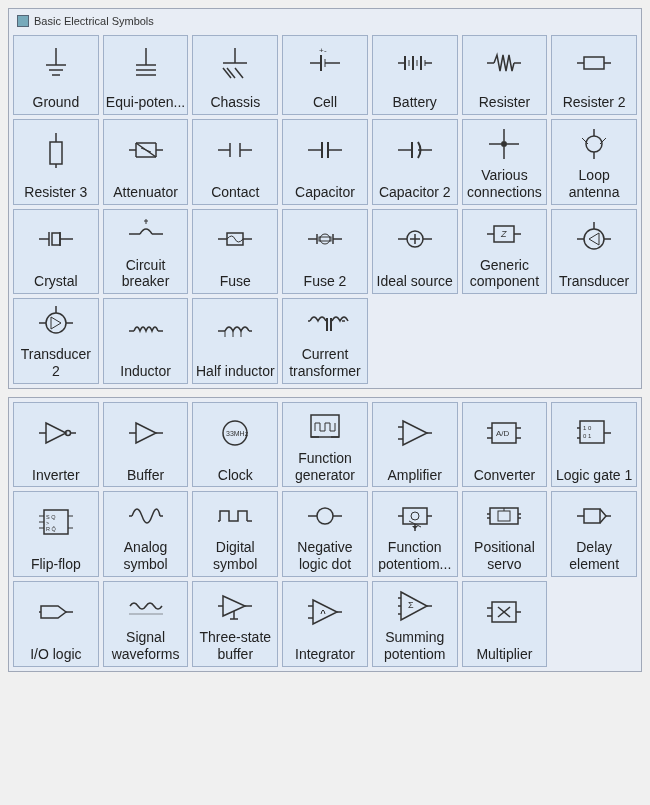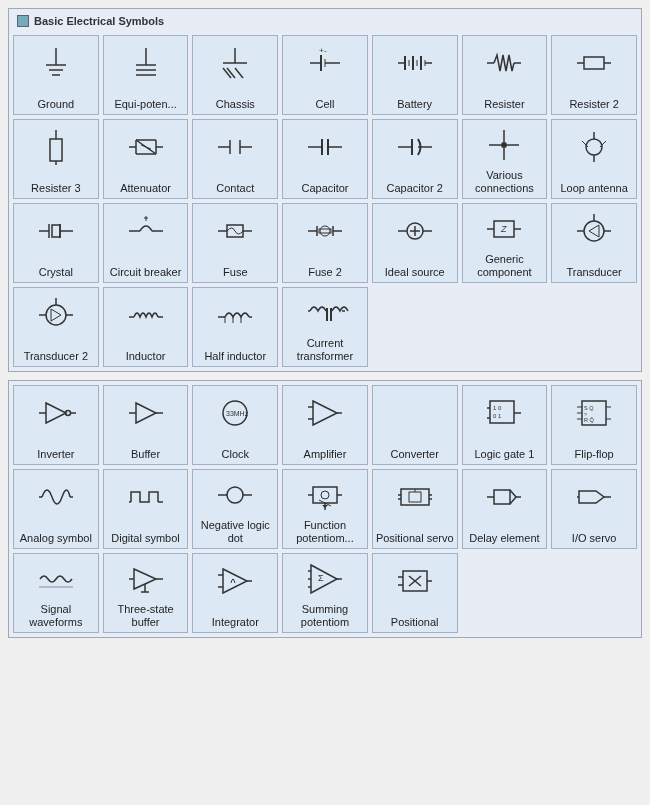--- a/index.html
+++ b/index.html
@@ -14,21 +14,21 @@
       border: 1px solid #a0a8b8;
       background: #e8edf5;
       margin-bottom: 8px;
       padding: 4px;
     }
     .section-header {
       display: flex;
       align-items: center;
       gap: 5px;
       font-size: 11px;
-      font-weight: bold;
+      font-weight: normal;
       color: #333;
       margin-bottom: 6px;
       padding: 2px 4px;
     }
     .section-header-icon {
       width: 12px;
       height: 12px;
       background: #7ab;
       border: 1px solid #567;
       flex-shrink: 0;
@@ -51,21 +51,21 @@
     }
     .symbol-img {
       flex: 1;
       display: flex;
       align-items: center;
       justify-content: center;
       width: 100%;
     }
     .symbol-label {
       text-align: center;
-      font-size: 11px;
+      font-size: 14px;
       color: #222;
       line-height: 1.2;
       margin-top: 3px;
       min-height: 22px;
       display: flex;
       align-items: flex-end;
       justify-content: center;
     }
     svg {
       overflow: visible;
@@ -440,34 +440,55 @@
     <div class="symbol-cell">
       <div class="symbol-img">
         <svg width="40" height="40" viewBox="0 0 40 40">
           <circle cx="20" cy="20" r="12" fill="none" stroke="#333" stroke-width="1.5"></circle>
           <text x="11" y="23" font-size="7" fill="#333">33MHz</text>
         </svg>
       </div>
       <div class="symbol-label">Clock</div>
     </div>
 
+    <div class="symbol-cell">
+      <div class="symbol-img">
+        <svg width="40" height="40" viewBox="0 0 40 40">
+          <rect x="6" y="8" width="28" height="22" fill="none" stroke="#333" stroke-width="1.5"></rect>
+          <polyline points="10,24 10,16 15,16 15,24 20,24 20,16 25,16 25,24 30,24 30,16" fill="none" stroke="#333" stroke-width="1"></polyline>
+          <line x1="6" y1="30" x2="14" y2="30" stroke="#333" stroke-width="1.5"></line>
+          <line x1="26" y1="30" x2="34" y2="30" stroke="#333" stroke-width="1.5"></line>
+        </svg>
+      </div>
+      <div class="symbol-label">Function generator</div>
+    </div>
 
     <div class="symbol-cell">
       <div class="symbol-img">
         <svg width="40" height="40" viewBox="0 0 40 40">
           <polygon points="8,8 32,20 8,32" fill="none" stroke="#333" stroke-width="1.5"></polygon>
           <line x1="3" y1="14" x2="8" y2="14" stroke="#333" stroke-width="1.5"></line>
           <line x1="3" y1="26" x2="8" y2="26" stroke="#333" stroke-width="1.5"></line>
           <line x1="32" y1="20" x2="37" y2="20" stroke="#333" stroke-width="1.5"></line>
         </svg>
       </div>
       <div class="symbol-label">Amplifier</div>
     </div>
 
     <div class="symbol-cell">
+      <div class="symbol-img">
+        <svg width="40" height="40" viewBox="0 0 40 40">
+          <rect x="8" y="10" width="24" height="20" fill="none" stroke="#333" stroke-width="1.5"></rect>
+          <line x1="3" y1="15" x2="8" y2="15" stroke="#333" stroke-width="1.5"></line>
+          <line x1="3" y1="25" x2="8" y2="25" stroke="#333" stroke-width="1.5"></line>
+          <line x1="32" y1="15" x2="37" y2="15" stroke="#333" stroke-width="1.5"></line>
+          <line x1="32" y1="25" x2="37" y2="25" stroke="#333" stroke-width="1.5"></line>
+          <text x="12" y="23" font-size="8" fill="#333">A/D</text>
+        </svg>
+      </div>
       <div class="symbol-label">Converter</div>
     </div>
 
     <div class="symbol-cell">
       <div class="symbol-img">
         <svg width="40" height="40" viewBox="0 0 40 40">
           <rect x="6" y="8" width="24" height="22" fill="none" stroke="#333" stroke-width="1.5"></rect>
           <text x="9" y="17" font-size="6" fill="#333">1  0</text>
           <text x="9" y="25" font-size="6" fill="#333">0  1</text>
           <line x1="3" y1="15" x2="6" y2="15" stroke="#333" stroke-width="1.5"></line>
@@ -574,21 +595,21 @@
     </div>
 
     <div class="symbol-cell">
       <div class="symbol-img">
         <svg width="40" height="40" viewBox="0 0 40 40">
           <polygon points="5,14 22,14 30,20 22,26 5,26" fill="none" stroke="#333" stroke-width="1.5"></polygon>
           <line x1="3" y1="20" x2="5" y2="20" stroke="#333" stroke-width="1.5"></line>
           <line x1="30" y1="20" x2="37" y2="20" stroke="#333" stroke-width="1.5"></line>
         </svg>
       </div>
-      <div class="symbol-label">I/O servo</div>
+      <div class="symbol-label">I/O logic</div>
     </div>
 
     <div class="symbol-cell">
       <div class="symbol-img">
         <svg width="40" height="40" viewBox="0 0 40 40">
           <path d="M4,20 Q8,14 12,20 Q16,26 20,20 Q24,14 28,20 Q32,26 36,20" fill="none" stroke="#333" stroke-width="1.5"></path>
           <line x1="3" y1="28" x2="37" y2="28" stroke="#333" stroke-width="0.5"></line>
         </svg>
       </div>
       <div class="symbol-label">Signal waveforms</div>
@@ -638,17 +659,17 @@
       <div class="symbol-img">
         <svg width="40" height="40" viewBox="0 0 40 40">
           <rect x="8" y="10" width="24" height="20" fill="none" stroke="#333" stroke-width="1.5"></rect>
           <line x1="3" y1="16" x2="8" y2="16" stroke="#333" stroke-width="1.5"></line>
           <line x1="3" y1="24" x2="8" y2="24" stroke="#333" stroke-width="1.5"></line>
           <line x1="32" y1="20" x2="37" y2="20" stroke="#333" stroke-width="1.5"></line>
           <line x1="14" y1="15" x2="26" y2="25" stroke="#333" stroke-width="1.5"></line>
           <line x1="26" y1="15" x2="14" y2="25" stroke="#333" stroke-width="1.5"></line>
         </svg>
       </div>
-      <div class="symbol-label">Positional</div>
+      <div class="symbol-label">Multiplier</div>
     </div>
 
   </div>
 </div>
 
 </body></html>

